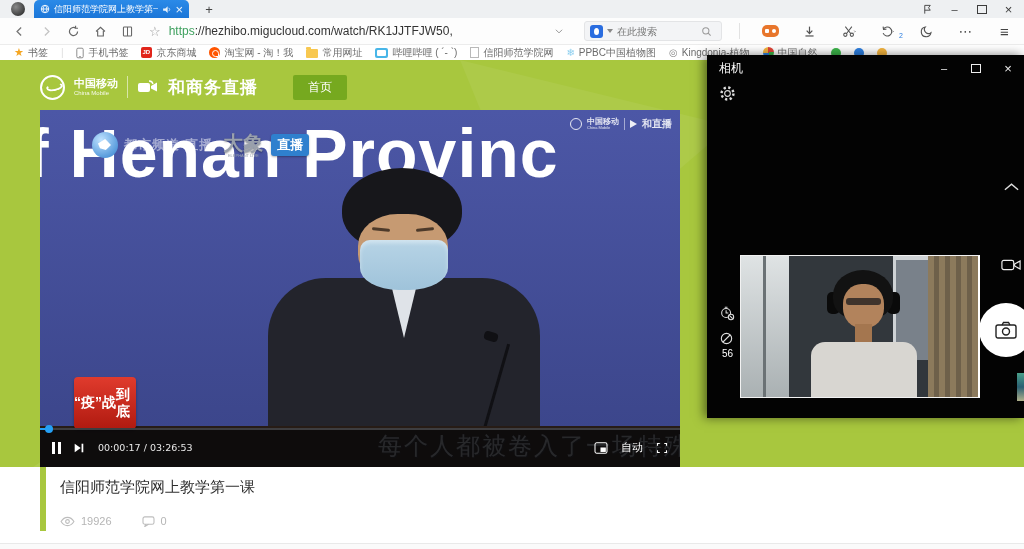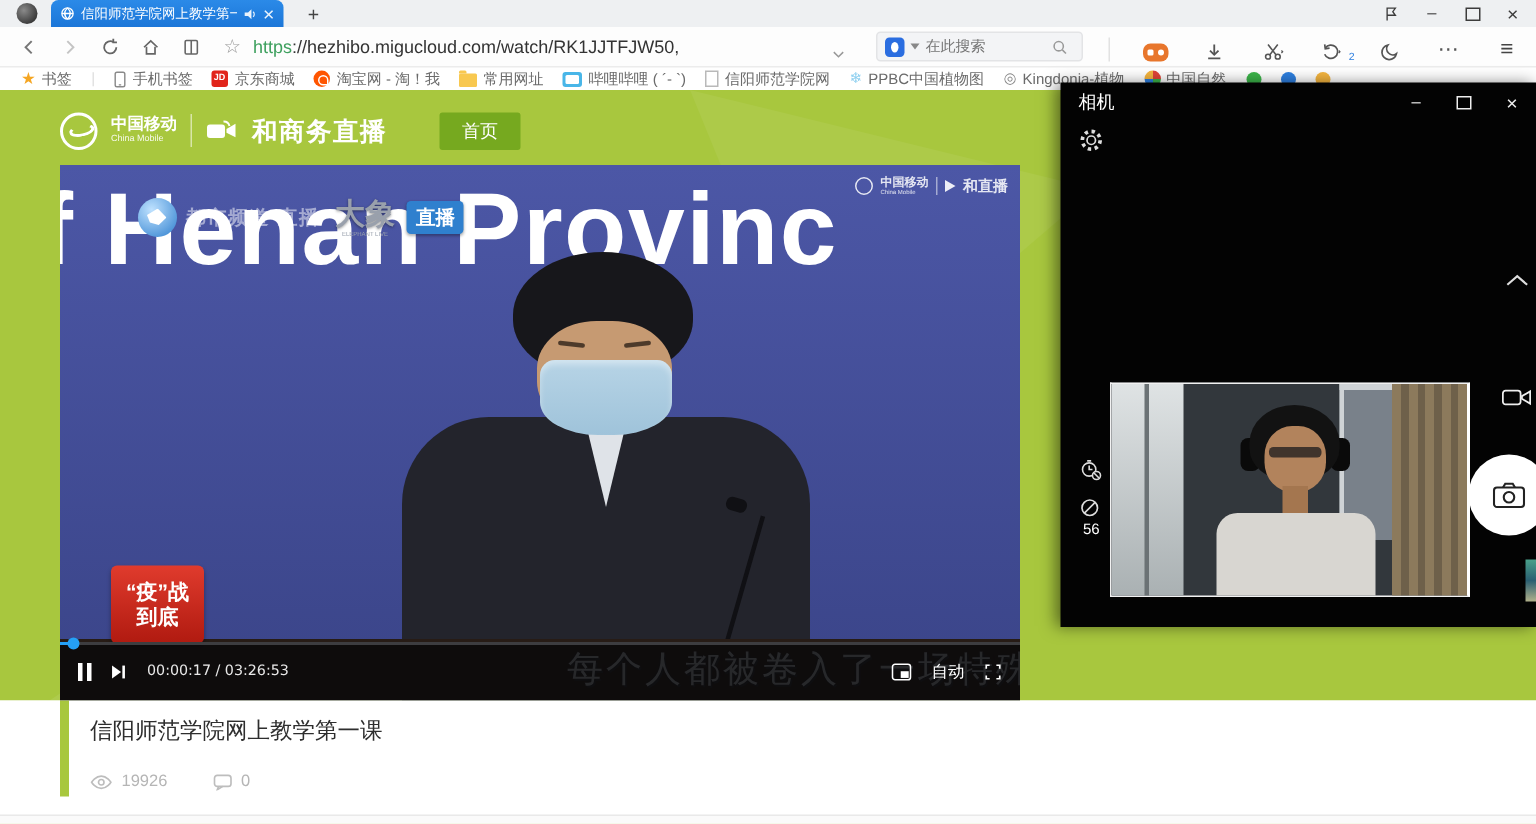--- a/index.html
+++ b/index.html
@@ -20,21 +20,21 @@
 .glyph-close::before{content:"×";font-size:13px}
 
 .toolbar{position:absolute;left:0;top:18px;width:1024px;height:27px;background:#fdfdfd;display:flex;align-items:center;border-bottom:1px solid #ececec;z-index:5}
 .tbtn{width:27px;display:flex;justify-content:center;color:#666}
 .tbtn.dim{color:#c0c0c0}
 .urlzone{display:flex;align-items:center;margin-left:8px;gap:8px}
 .url{font-size:12px;white-space:nowrap}
 .url .scheme{color:#3ea05e}
 .url .rest{color:#333}
 .star-glyph{color:#9a9a9a;font-size:13px}
-.right-tools{margin-left:auto;display:flex;align-items:flex-end;gap:12px;margin-right:6px}
+.right-tools{margin-left:auto;display:flex;align-items:center;gap:12px;margin-right:6px}
 .searchbox{display:flex;align-items:center;background:#f3f4f6;border:1px solid #e3e4e6;border-radius:3px;height:20px;padding:0 5px;gap:4px;width:138px}
 .se-logo{width:13px;height:13px;border-radius:3px;background:#2a6de0;position:relative;flex:none}
 .se-logo::before{content:"";position:absolute;left:4px;top:3px;width:5px;height:7px;border-radius:50%;background:#fff}
 .caret{width:0;height:0;border-left:3px solid transparent;border-right:3px solid transparent;border-top:4px solid #888}
 .searchbox input{border:0;background:transparent;outline:0;font-size:10px;width:80px;color:#444;font-family:inherit}
 .vdiv{width:1px;height:16px;background:#e2e2e2;margin:0 5px}
 .gamepad{width:17px;height:12px;border-radius:5px;background:#e8762c;position:relative}
 .gamepad::before{content:"";position:absolute;left:3px;top:4px;width:4px;height:4px;background:#fff;border-radius:1px}
 .gamepad::after{content:"";position:absolute;right:3px;top:4px;width:4px;height:4px;background:#fff;border-radius:50%}
 .badge2{font-size:7px;color:#2a7de0;position:absolute;bottom:-1px;right:-2px}
@@ -100,21 +100,21 @@
 .spk-face{position:absolute;left:318px;top:104px;width:90px;height:72px;background:#c69a72;border-radius:44%}
 .spk-brow{position:absolute;left:332px;top:118px;width:18px;height:3px;background:#4d3a2a;border-radius:2px;transform:rotate(6deg)}
 .spk-brow2{position:absolute;left:376px;top:118px;width:18px;height:3px;background:#4d3a2a;border-radius:2px;transform:rotate(-6deg)}
 .spk-mask{position:absolute;left:320px;top:130px;width:88px;height:50px;background:linear-gradient(#b7d4e6,#9fc3da);border-radius:10px 10px 44% 44%;box-shadow:inset 0 3px 4px rgba(255,255,255,.4)}
 .spk-body{position:absolute;left:228px;top:168px;width:272px;height:195px;background:#23242c;border-radius:58px 58px 0 0}
 .spk-shirt{position:absolute;left:350px;top:170px;width:28px;height:58px;background:#dfe3e8;clip-path:polygon(0 0,100% 0,50% 100%)}
 .spk-mic{position:absolute;left:452px;top:232px;width:3px;height:110px;background:#101014;transform:rotate(16deg)}
 .spk-michead{position:absolute;left:444px;top:222px;width:14px;height:9px;background:#101014;border-radius:4px;transform:rotate(16deg)}
 .desk{position:absolute;left:0;top:316px;width:640px;height:41px;background:#271c16}
 
-.vbadge{position:absolute;left:34px;top:267px;width:62px;height:52px;background:linear-gradient(#e03b2d,#b01a10);border-radius:4px;color:#fff;font-weight:bold;font-size:14px;display:flex;flex-direction:column;align-items:center;justify-content:center;line-height:1.25;box-shadow:0 2px 3px rgba(0,0,0,.35)}
+.vbadge{position:absolute;left:34px;top:267px;width:62px;height:52px;background:linear-gradient(#e03b2d,#b01a10);border-radius:4px;color:#fff;font-weight:bold;font-size:14px;display:flex;flex-direction:row;align-items:center;justify-content:center;line-height:1.25;box-shadow:0 2px 3px rgba(0,0,0,.35)}
 .banner{position:absolute;left:96px;top:280px;width:544px;height:36px;background:#f5f2ec;border-top:3px solid #c5161d;border-bottom:5px solid #9d1016;display:flex;align-items:center;justify-content:center;font-size:20px;font-weight:bold;color:#141414;letter-spacing:1px}
 .vsub{position:absolute;left:0;top:320px;width:728px;text-align:right;font-size:24px;font-weight:normal;color:#97999d;letter-spacing:2px;text-shadow:0 0 3px #1c1c1c,1px 1px 0 #2a2a2a;z-index:2}
 .controlbar{position:absolute;left:0;bottom:0;width:640px;height:39px;background:rgba(8,8,10,.78);z-index:3;display:flex;align-items:center}
 .progress{position:absolute;left:0;top:0;width:640px;height:2px;background:#3d3d40}
 .progress-fill{position:absolute;left:0;top:0;width:8px;height:2px;background:#25a0f5}
 .progress-dot{position:absolute;left:5px;top:-3px;width:8px;height:8px;border-radius:50%;background:#25a0f5}
 .pp{display:flex;gap:3px;margin-left:12px}
 .pp i{display:block;width:3px;height:12px;background:#fff}
 .nextbtn{margin-left:12px;display:flex;align-items:center}
 .vtime{margin-left:13px;font-size:9.5px;color:#e8e8e8;font-family:"DejaVu Sans",sans-serif}

